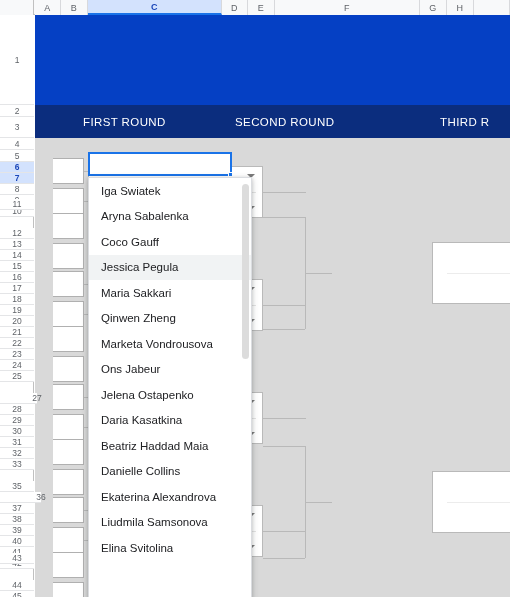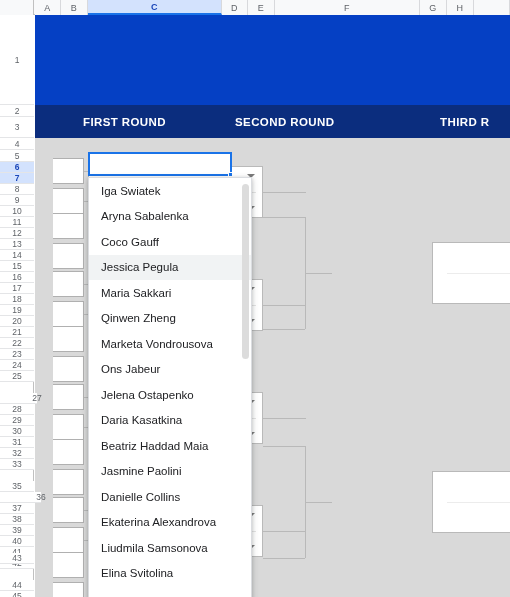--- a/index.html
+++ b/index.html
@@ -70,21 +70,21 @@
     position: absolute; left: 0; top: 0; width: 475px; height: 90px;
     background: #0540c4;
   }
   .banner-navy {
     position: absolute; left: 0; top: 90px; width: 475px; height: 33px;
     background: #0b2d7e;
   }
   .round-label {
     position: absolute; top: 90px; height: 33px;
     display: flex; align-items: center;
-    color: #ffffff; font-size: 11.5px; font-weight: bold;
+    color: #ffffff; font-size: 11.5px; font-weight: normal;
     letter-spacing: .4px; white-space: nowrap;
   }
 
   .bracket-bg {
     position: absolute; left: 0; top: 123px; width: 475px; height: 459px;
     background: #d9d9d9;
   }
 
   
   .seed-box {
@@ -256,21 +256,21 @@
         <div class="row-head" style="top: 0px; height: 90px;">1</div>
         <div class="row-head" style="top: 90px; height: 12px;">2</div>
         <div class="row-head" style="top: 102px; height: 21px;">3</div>
         <div class="row-head" style="top: 123px; height: 12px;">4</div>
         <div class="row-head" style="top: 135px; height: 12px;">5</div>
         <div class="row-head sel" style="top: 147px; height: 11px;">6</div>
         <div class="row-head sel" style="top: 158px; height: 11px;">7</div>
         <div class="row-head" style="top: 169px; height: 11px;">8</div>
         <div class="row-head" style="top: 180px; height: 11px;">9</div>
         <div class="row-head" style="top: 191px; height: 11px;">10</div>
-        <div class="row-head" style="top: 202px; height: 11px; text-align: center;">11</div>
+        <div class="row-head" style="top: 184px; height: 11px; text-align: center;">11</div>
         <div class="row-head" style="top: 213px; height: 11px;">12</div>
         <div class="row-head" style="top: 224px; height: 11px;">13</div>
         <div class="row-head" style="top: 235px; height: 11px;">14</div>
         <div class="row-head" style="top: 246px; height: 11px;">15</div>
         <div class="row-head" style="top: 257px; height: 11px;">16</div>
         <div class="row-head" style="top: 268px; height: 11px;">17</div>
         <div class="row-head" style="top: 279px; height: 11px;">18</div>
         <div class="row-head" style="top: 290px; height: 11px;">19</div>
         <div class="row-head" style="top: 301px; height: 11px;">20</div>
         <div class="row-head" style="top: 312px; height: 11px;">21</div>
@@ -326,21 +326,20 @@
         <div class="dd-item">Aryna Sabalenka</div>
         <div class="dd-item">Coco Gauff</div>
         <div class="dd-item hover">Jessica Pegula</div>
         <div class="dd-item">Maria Sakkari</div>
         <div class="dd-item">Qinwen Zheng</div>
         <div class="dd-item">Marketa Vondrousova</div>
         <div class="dd-item">Ons Jabeur</div>
         <div class="dd-item">Jelena Ostapenko</div>
         <div class="dd-item">Daria Kasatkina</div>
         <div class="dd-item">Beatriz Haddad Maia</div>
-        <div class="dd-item">Jasmine Paolini</div>
         <div class="dd-item">Danielle Collins</div>
         <div class="dd-item">Ekaterina Alexandrova</div>
         <div class="dd-item">Liudmila Samsonova</div>
         <div class="dd-item">Elina Svitolina</div>
       </div>
     <div class="dd-scroll-thumb" id="dd-thumb" style="top:6px; height:175px;"></div>
   </div>
 
 </div>
 

